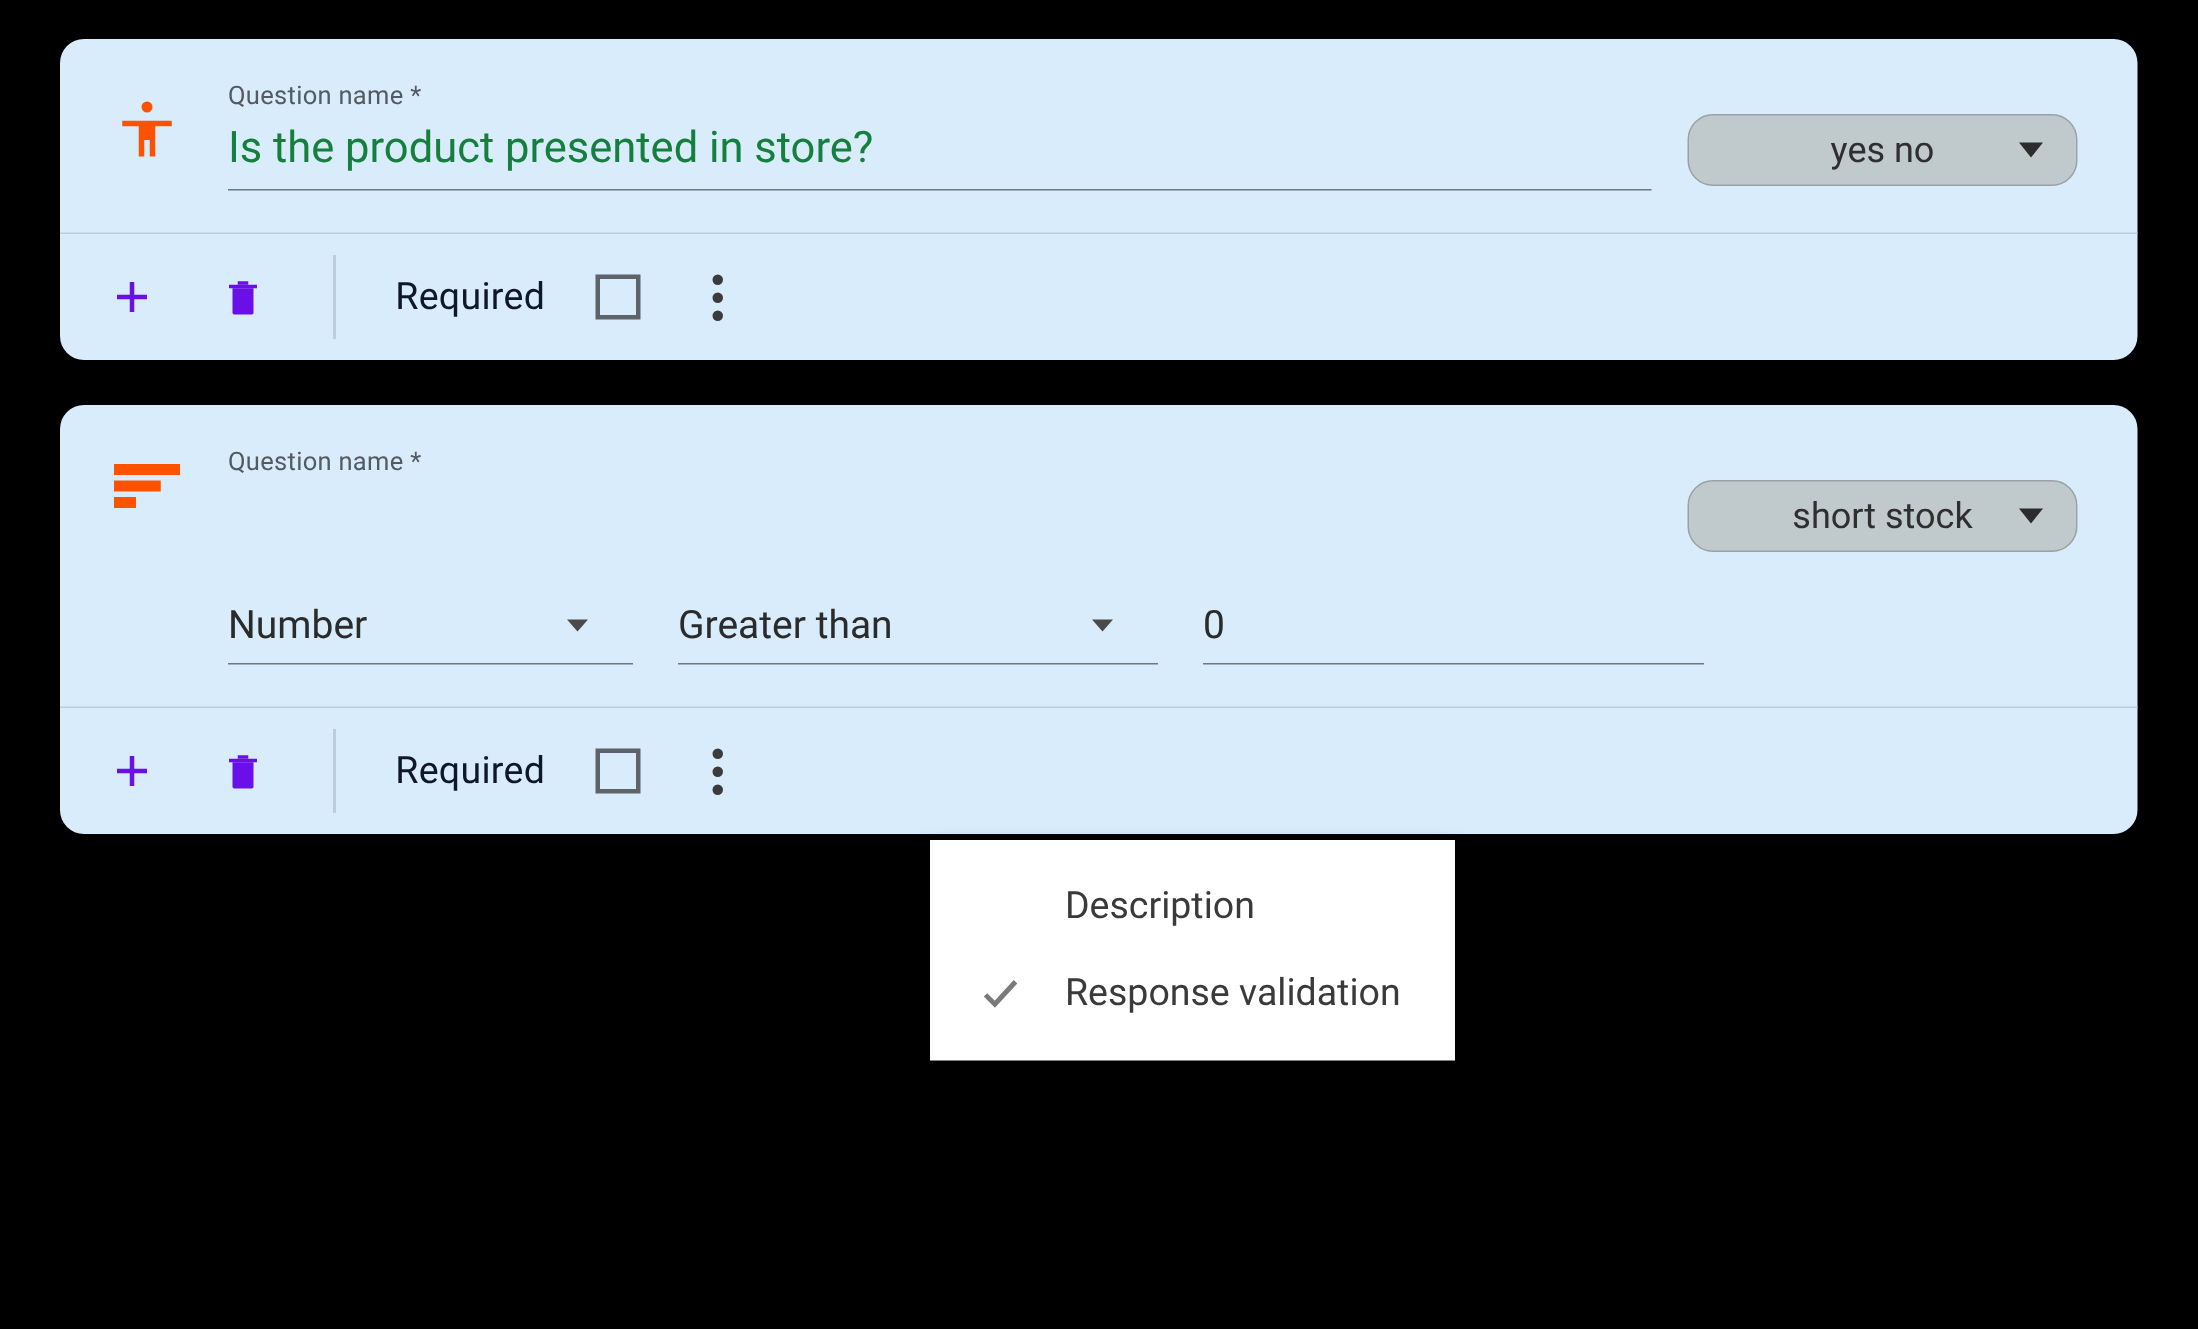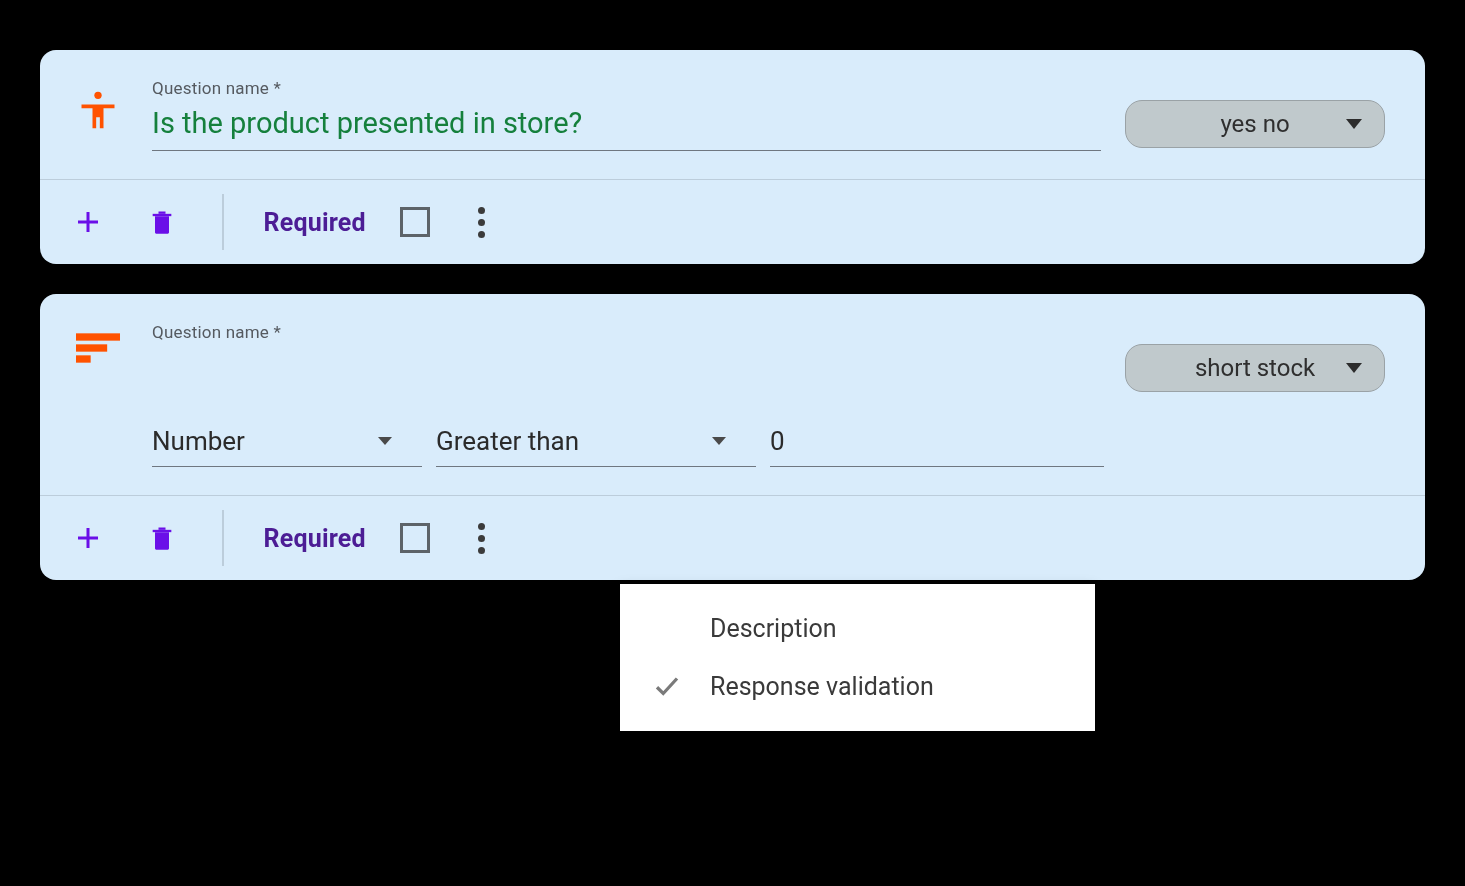--- a/index.html
+++ b/index.html
@@ -5,21 +5,21 @@
   * { box-sizing: border-box; }
   html, body {
     margin: 0;
     padding: 0;
     background: #000;
     font-family: -apple-system, BlinkMacSystemFont, "Segoe UI", Roboto, "Helvetica Neue", Arial, sans-serif;
     width: 1465px;
     height: 886px;
   }
   .canvas {
-    padding: 50px 40px;
+    padding: 26px 40px;
     position: relative;
   }
   .card {
     background: #d9ecfb;
     border-radius: 16px;
     padding: 0;
     margin-bottom: 30px;
     overflow: visible;
     position: relative;
   }
@@ -101,22 +101,22 @@
     cursor: pointer;
   }
   .vdiv {
     width: 1.5px;
     height: 56px;
     background: #bccddb;
     margin: 0 6px;
   }
   .req-label {
     font-size: 25px;
-    color: #4c1d95;
-    font-weight: 700;
+    color: #0f172a;
+    font-weight: 400;
     letter-spacing: .2px;
   }
   .req-check {
     width: 30px;
     height: 30px;
     border: 3px solid #5d6368;
     cursor: pointer;
   }
   .more-dots {
     display: flex;
@@ -129,21 +129,21 @@
     width: 7px;
     height: 7px;
     background: #3b3b3b;
     border-radius: 50%;
   }
 
   .validation-row {
     display: flex;
     align-items: flex-start;
     padding: 0 40px 28px 112px;
-    gap: 14px;
+    gap: 30px;
   }
   .val-select, .val-input {
     border: none;
     border-bottom: 1.5px solid #6f7780;
     background: transparent;
     font-size: 26px;
     color: #2b2b2b;
     padding: 6px 0 10px 0;
     outline: none;
     font-family: inherit;
@@ -165,21 +165,21 @@
   }
   .val-type { flex: 0 0 270px; }
   .val-cond { flex: 0 0 320px; }
   .val-num { flex: 0 0 90px; }
   .val-msg { flex: 1 1 auto; }
 
   .popup-menu {
     position: absolute;
     background: #fff;
     box-shadow: 0 4px 12px rgba(0,0,0,.25);
-    width: 475px;
+    width: 350px;
     padding: 16px 0;
     z-index: 10;
   }
   .popup-item {
     display: flex;
     align-items: center;
     gap: 26px;
     padding: 14px 30px;
     font-size: 25px;
     color: #3a3a3a;

